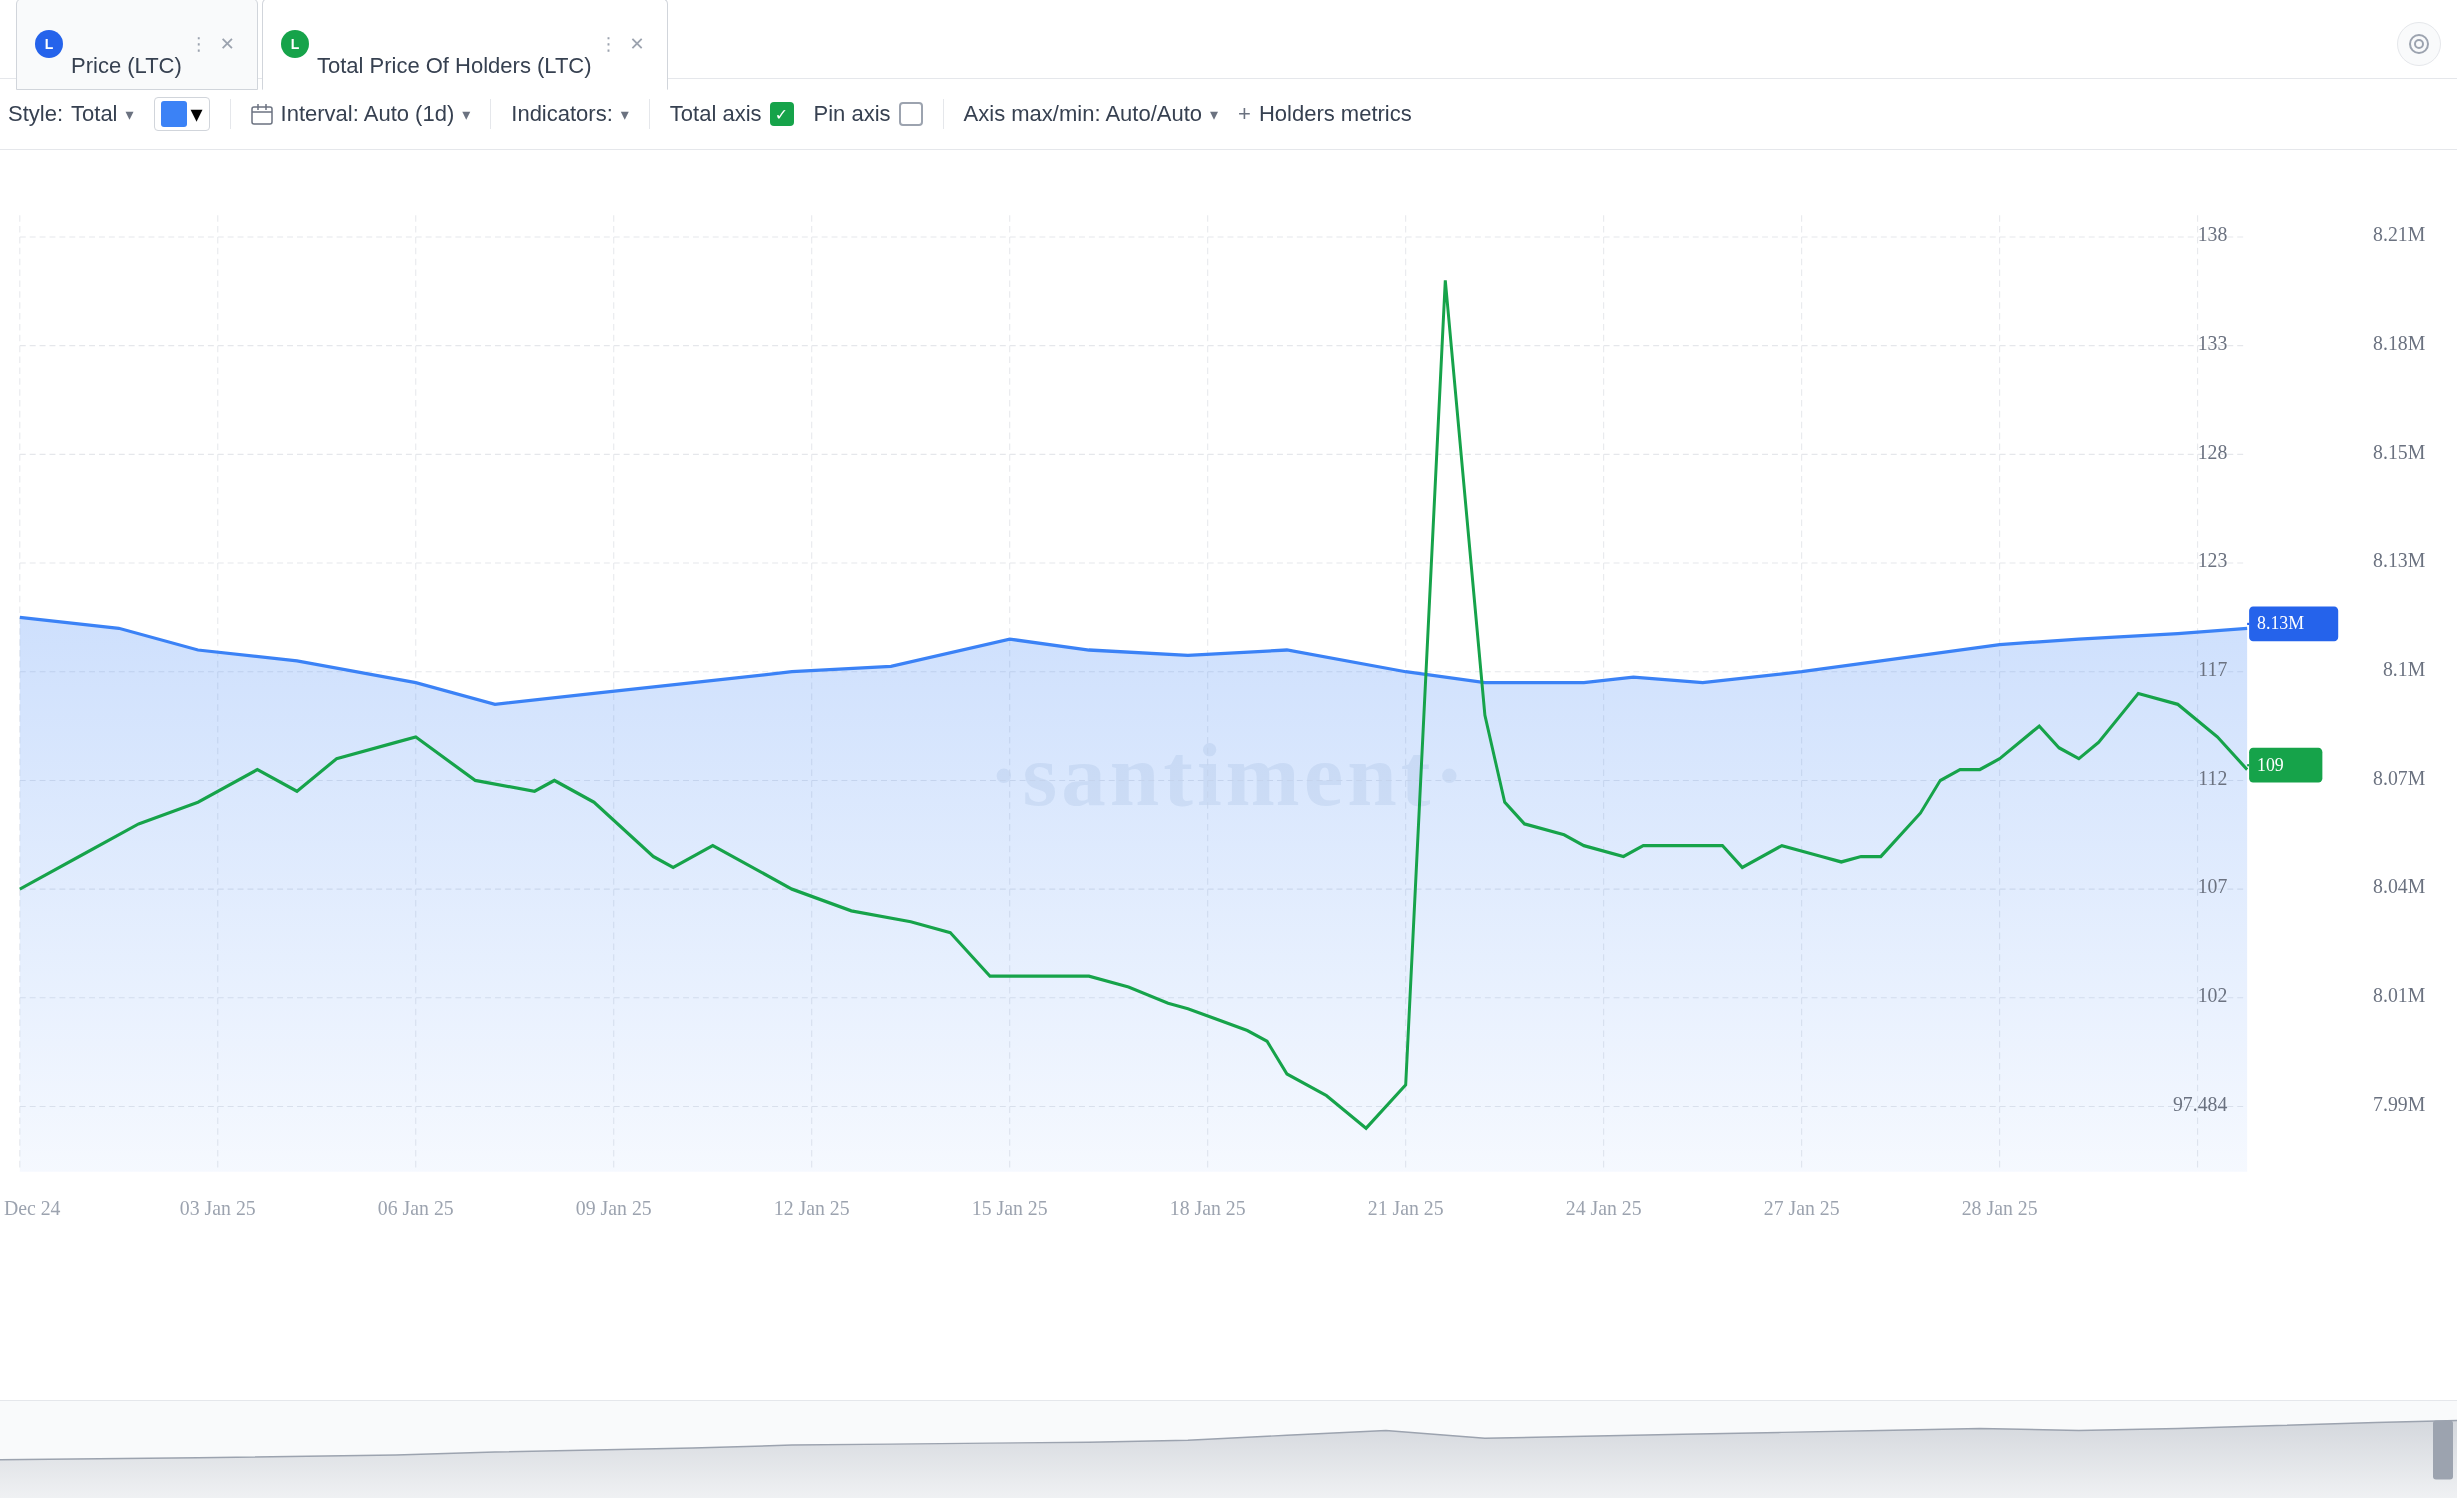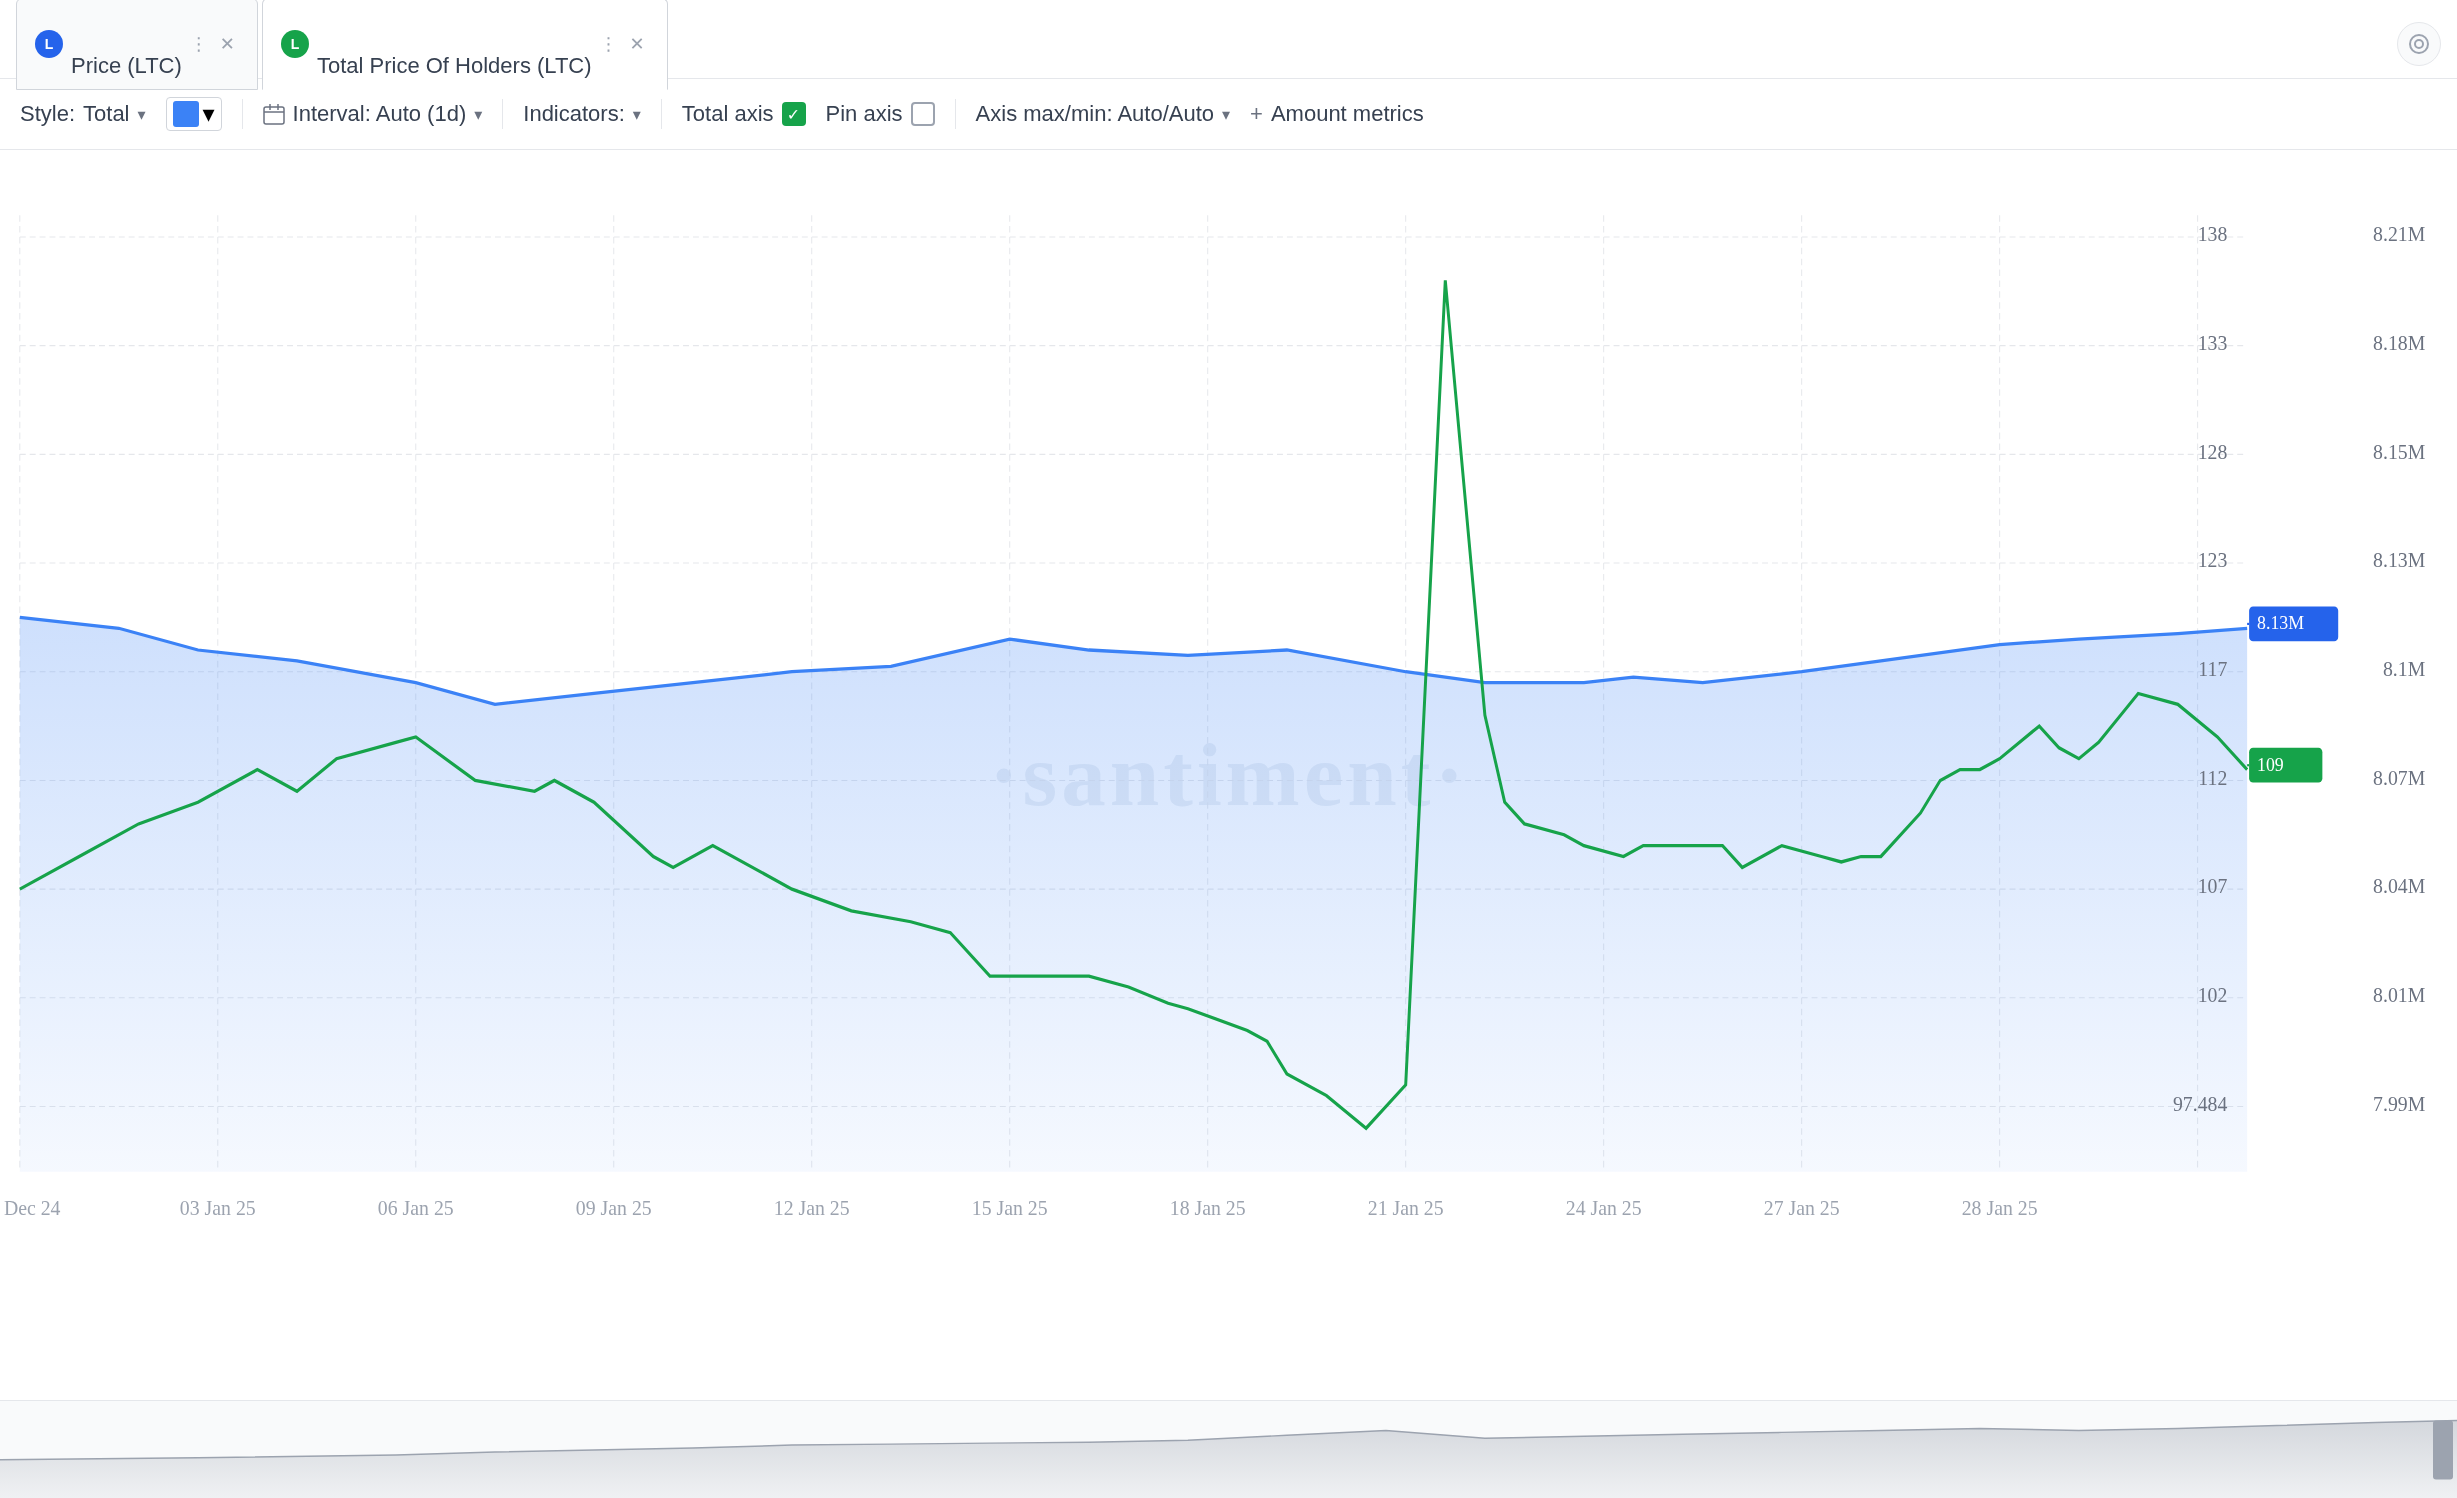--- a/index.html
+++ b/index.html
@@ -81,21 +81,21 @@
       display: flex;
       align-items: center;
       justify-content: center;
       cursor: pointer;
       color: #6b7280;
       font-size: 20px;
     }
     .toolbar-row {
       display: flex;
       align-items: center;
-      padding: 14px 20px;
+      padding: 14px 8px;
       gap: 20px;
       border-bottom: 1px solid #e5e7eb;
       height: 71px;
       flex-wrap: nowrap;
     }
     .toolbar-item {
       display: flex;
       align-items: center;
       gap: 8px;
       font-size: 22px;
@@ -283,21 +283,21 @@
     </div>
     <div class="divider-v"></div>
 
     <div class="toolbar-item">
       <span>Axis max/min: Auto/Auto</span>
       <span class="arrow">▾</span>
     </div>
 
     <div class="combine-metrics">
       <span class="plus-icon">+</span>
-      <span>Amount metrics</span>
+      <span>Holders metrics</span>
     </div>
   </div>
 
   <div class="chart-area">
 
     <div class="watermark">·santiment·</div>
 
     <svg class="chart-svg-container" viewBox="0 0 2482 1150" preserveAspectRatio="none" xmlns="http://www.w3.org/2000/svg">
 
       <line x1="20" y1="80" x2="2270" y2="80" stroke="#e5e7eb" stroke-width="1" stroke-dasharray="6,4"></line>

